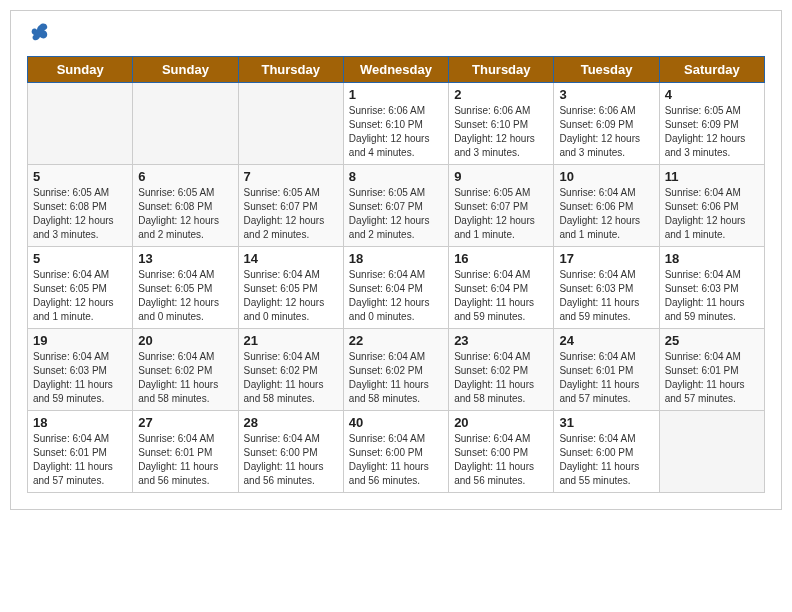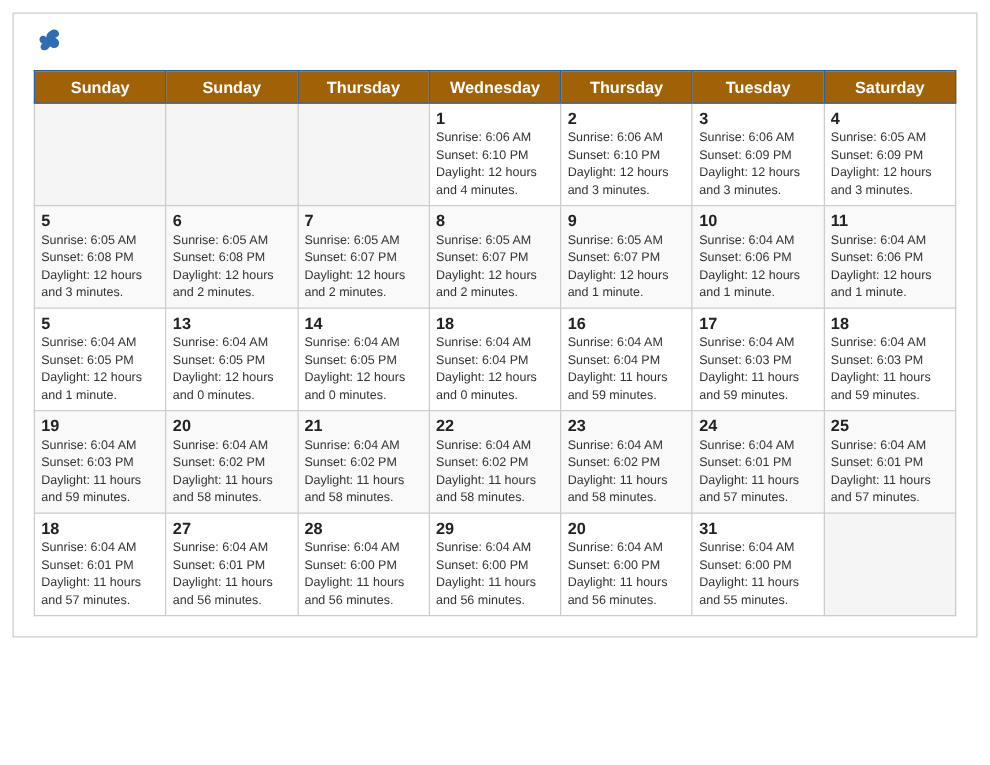--- a/index.html
+++ b/index.html
@@ -253,21 +253,21 @@
           </td>
           <td>
             <span class="day-num">27</span>
             <div class="day-info">Sunrise: 6:04 AM<br>Sunset: 6:01 PM<br>Daylight: 11 hours<br>and 56 minutes.</div>
           </td>
           <td>
             <span class="day-num">28</span>
             <div class="day-info">Sunrise: 6:04 AM<br>Sunset: 6:00 PM<br>Daylight: 11 hours<br>and 56 minutes.</div>
           </td>
           <td>
-            <span class="day-num">29</span>
+            <span class="day-num">40</span>
             <div class="day-info">Sunrise: 6:04 AM<br>Sunset: 6:00 PM<br>Daylight: 11 hours<br>and 56 minutes.</div>
           </td>
           <td>
             <span class="day-num">20</span>
             <div class="day-info">Sunrise: 6:04 AM<br>Sunset: 6:00 PM<br>Daylight: 11 hours<br>and 56 minutes.</div>
           </td>
           <td>
             <span class="day-num">31</span>
             <div class="day-info">Sunrise: 6:04 AM<br>Sunset: 6:00 PM<br>Daylight: 11 hours<br>and 55 minutes.</div>
           </td>

